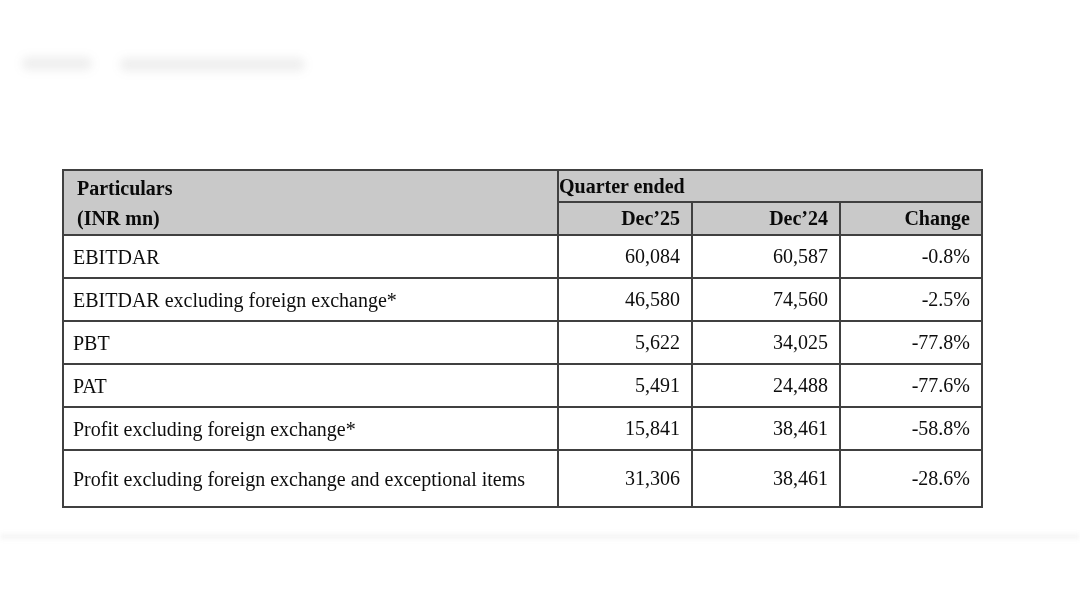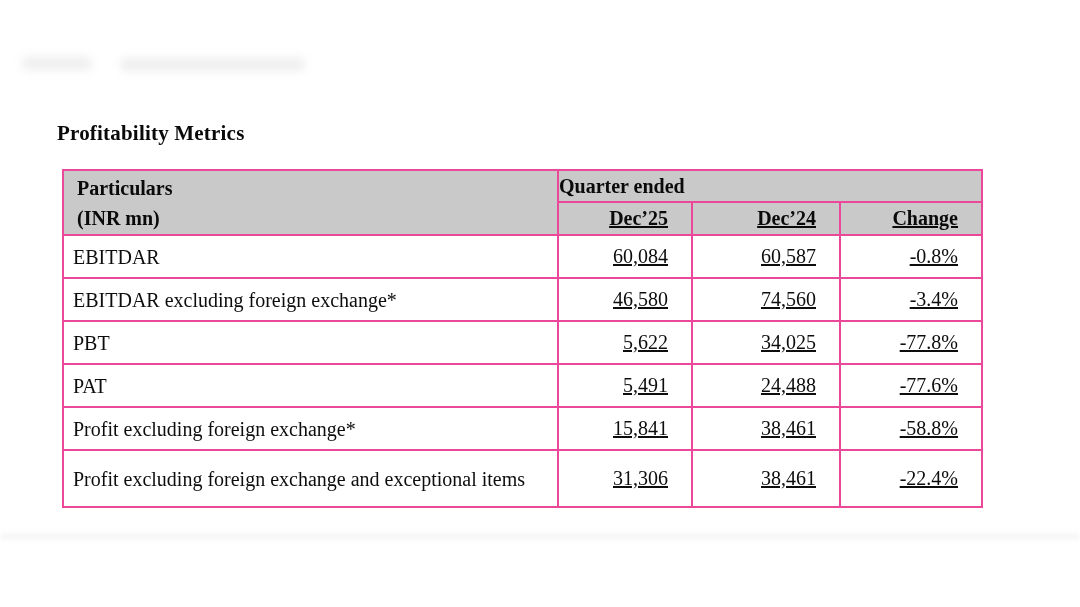--- a/index.html
+++ b/index.html
@@ -36,41 +36,41 @@
     table-layout: fixed;
     width: 919px;
     background: #ffffff;
   }
   table.metrics col.c0 { width: 495px; }
   table.metrics col.c1 { width: 134px; }
   table.metrics col.c2 { width: 148px; }
   table.metrics col.c3 { width: 142px; }
 
   table.metrics th, table.metrics td {
-    border: 2px solid #ec4899;
+    border: 2px solid #404040;
     font-size: 20px;
     overflow: hidden;
     white-space: nowrap;
   }
   table.metrics th { background: #c9c9c9; font-weight: bold; color: #0a0a0a; }
 
   tr.hrow1 { height: 32px; }
   tr.hrow2 { height: 33px; }
   tbody tr { height: 43px; }
   tbody tr.tall { height: 57px; }
 
   th.particulars {
     text-align: left;
     vertical-align: middle;
     padding-left: 13px;
   }
   th.particulars div { line-height: 30px; }
 
   th.quarter { text-align: left; vertical-align: middle; }
-  th.num, td.num { text-align: right; padding-right: 23px; vertical-align: middle; text-decoration: underline; }
+  th.num, td.num { text-align: right; padding-right: 11px; vertical-align: middle; }
 
   td.label {
     text-align: left;
     padding-left: 9px;
     vertical-align: middle;
     line-height: 28px;
   }
   tbody tr.tall td.label { white-space: normal; padding-right: 24px; }
 
   .footnote {
@@ -85,21 +85,20 @@
 </style>
 </head>
 <body>
 
 <div class="page">
 
   <div class="artifact artifact-top-a"></div>
   <div class="artifact artifact-top-b"></div>
   <div class="artifact artifact-line"></div>
 
-  <h1 class="title">Profitability Metrics</h1>
 
   <div class="table-wrap">
     <table class="metrics">
       <colgroup>
         <col class="c0">
           <col class="c1">
           <col class="c2">
           <col class="c3">
       </colgroup>
       <thead>
@@ -120,21 +119,21 @@
         <tr>
           <td class="label">EBITDAR</td>
           <td class="num">60,084</td>
           <td class="num">60,587</td>
           <td class="num">-0.8%</td>
         </tr>
         <tr>
           <td class="label">EBITDAR excluding foreign exchange*</td>
           <td class="num">46,580</td>
           <td class="num">74,560</td>
-          <td class="num">-3.4%</td>
+          <td class="num">-2.5%</td>
         </tr>
         <tr>
           <td class="label">PBT</td>
           <td class="num">5,622</td>
           <td class="num">34,025</td>
           <td class="num">-77.8%</td>
         </tr>
         <tr>
           <td class="label">PAT</td>
           <td class="num">5,491</td>
@@ -144,20 +143,20 @@
         <tr>
           <td class="label">Profit excluding foreign exchange*</td>
           <td class="num">15,841</td>
           <td class="num">38,461</td>
           <td class="num">-58.8%</td>
         </tr>
         <tr class="tall">
           <td class="label">Profit excluding foreign exchange and exceptional items</td>
           <td class="num">31,306</td>
           <td class="num">38,461</td>
-          <td class="num">-22.4%</td>
+          <td class="num">-28.6%</td>
         </tr>
       </tbody>
     </table>
   </div>
 
 
 </div>
 
 </body></html>

